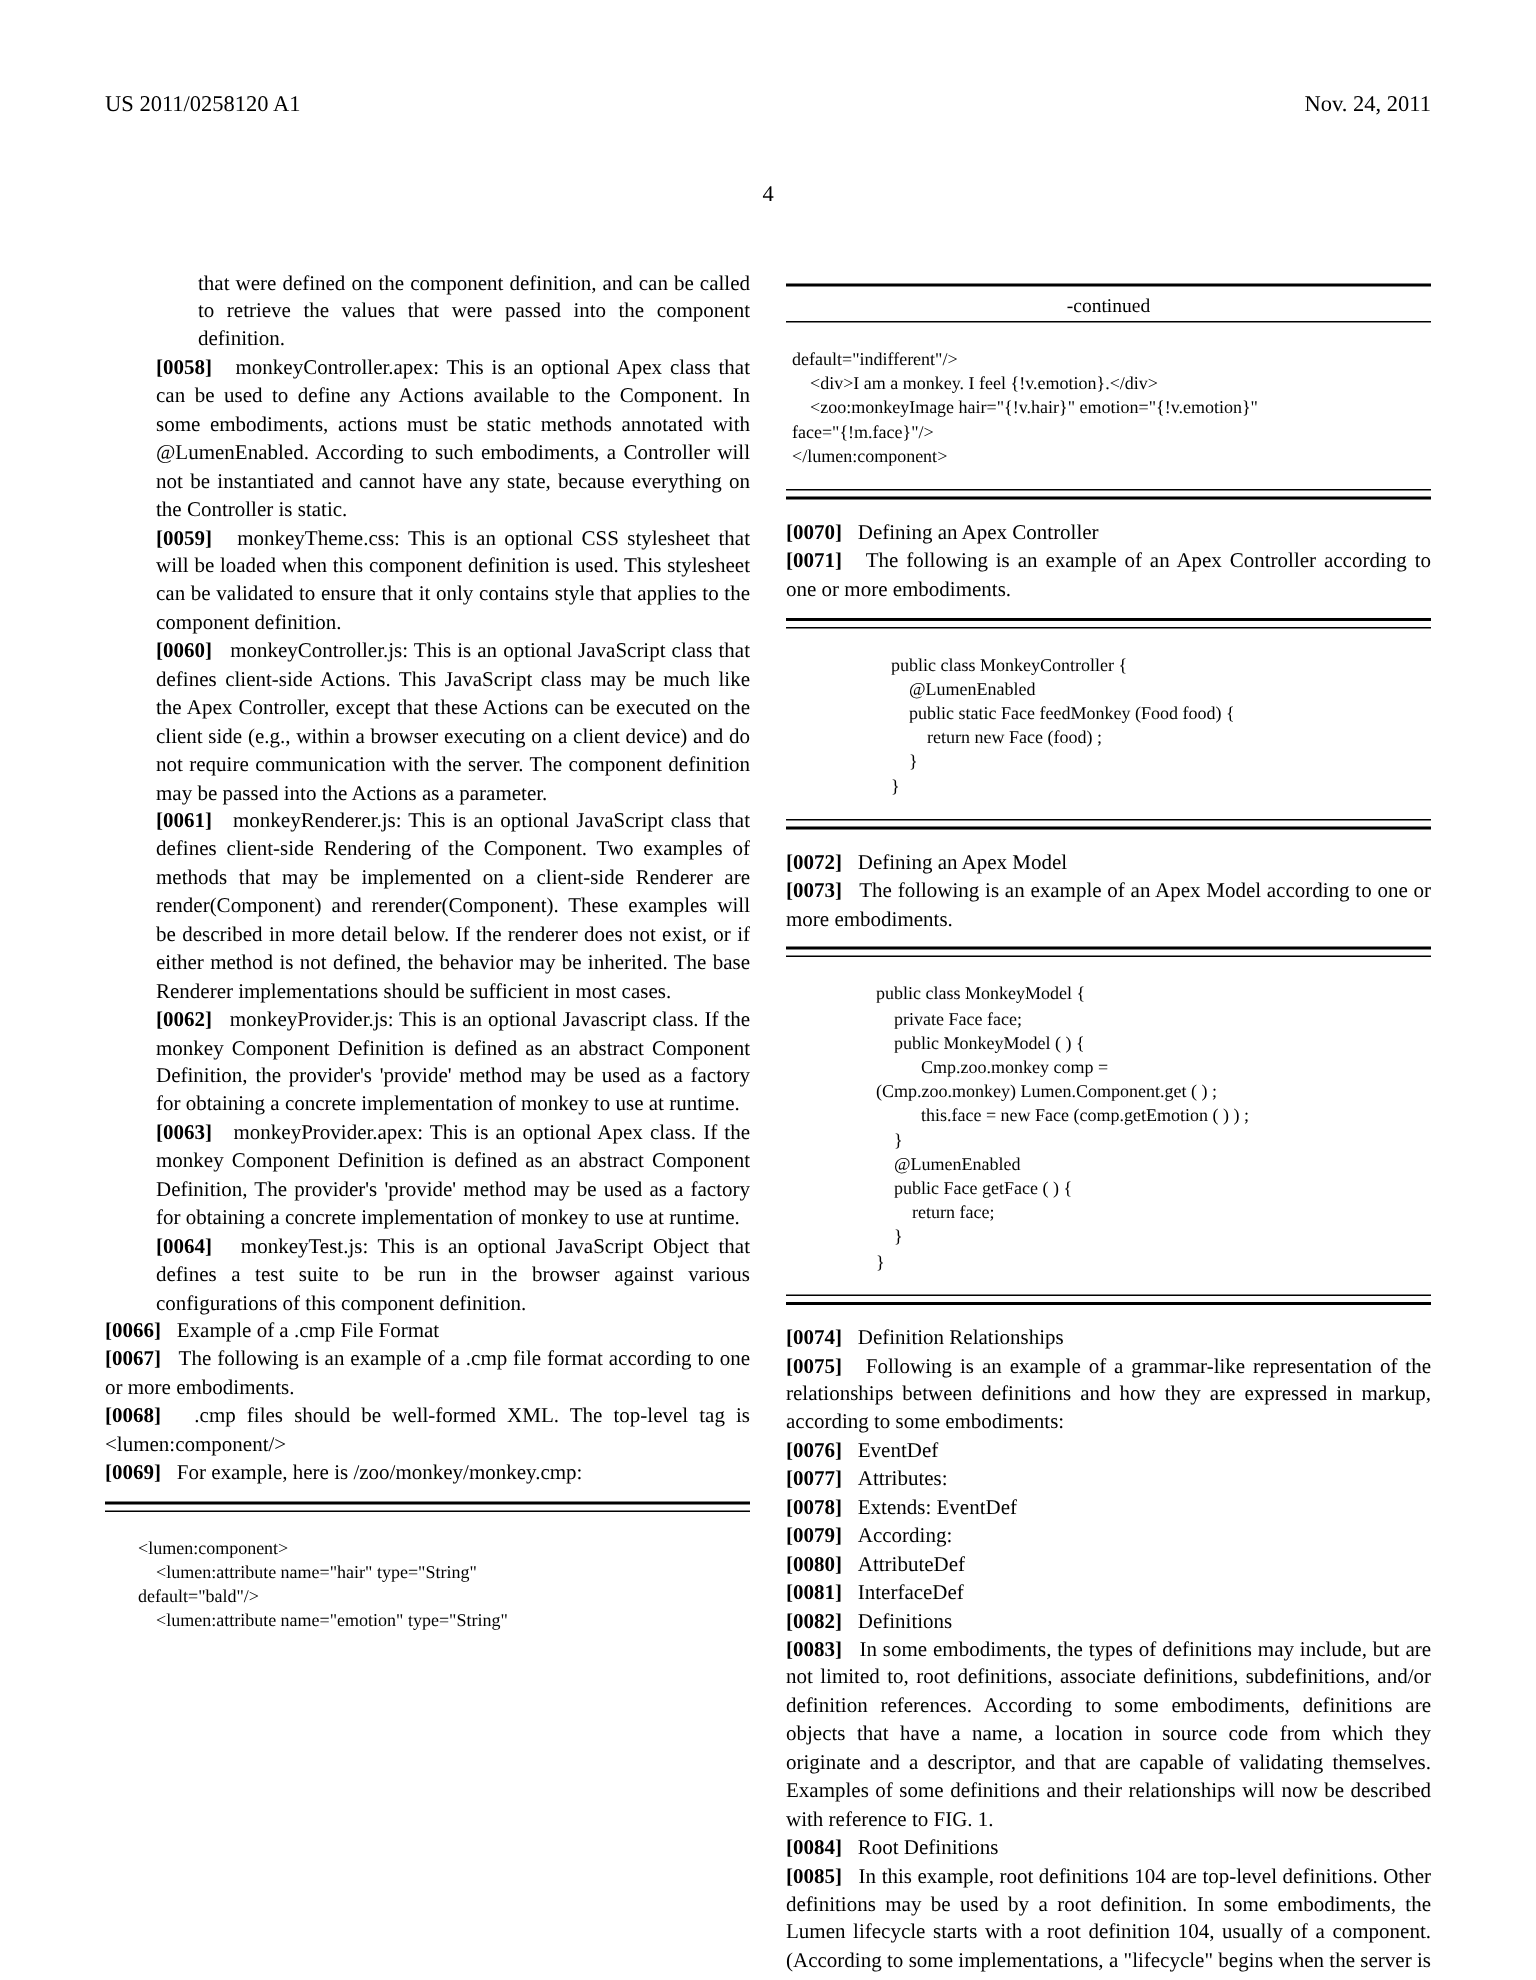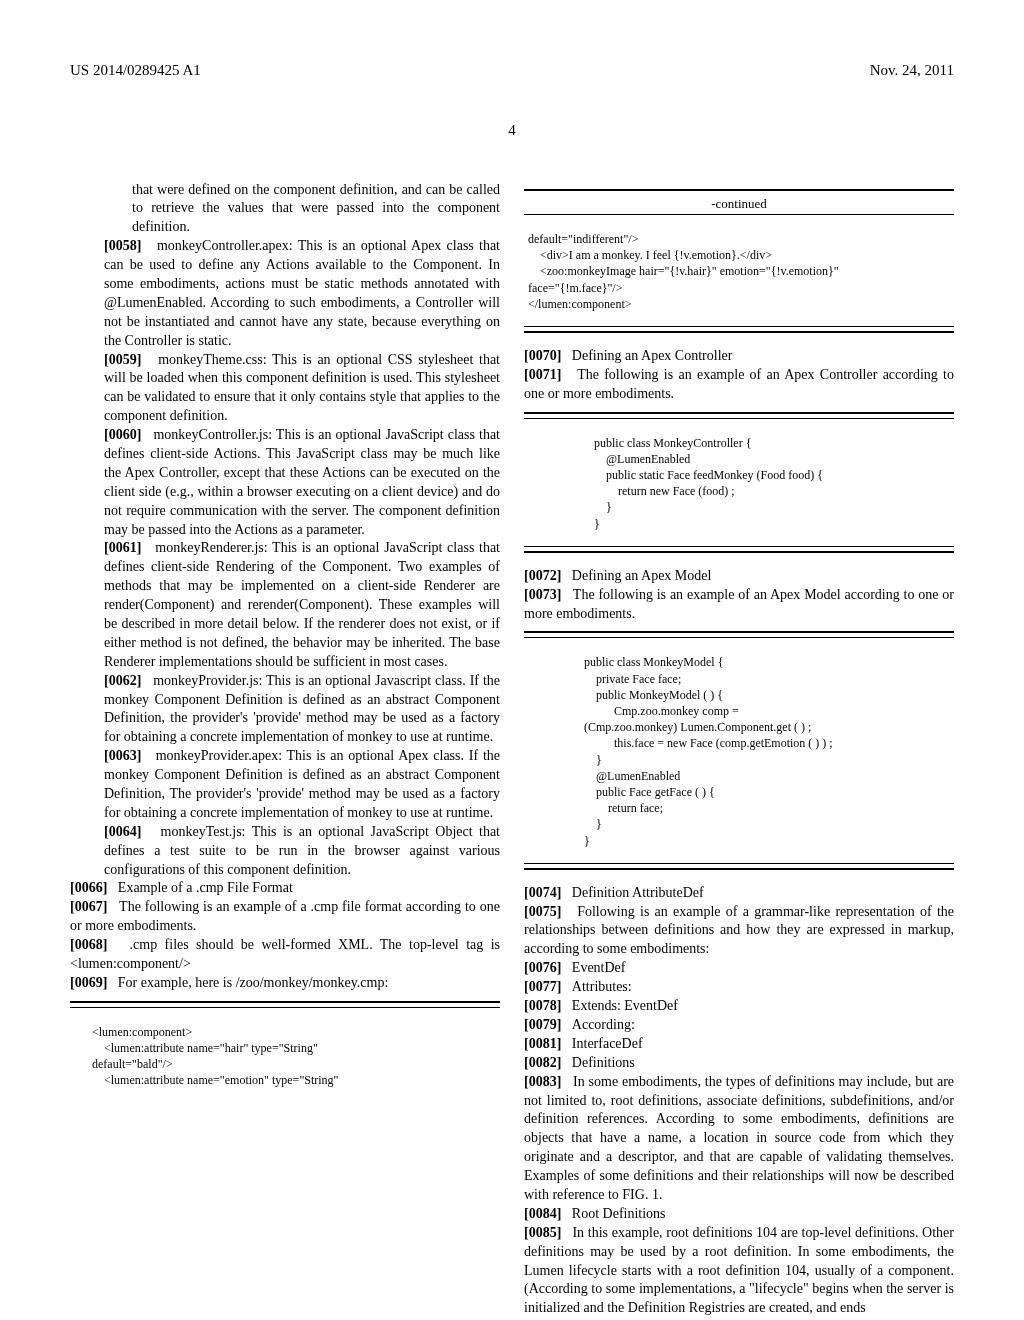--- a/index.html
+++ b/index.html
@@ -63,21 +63,21 @@
   .continued {
     text-align: center;
     font-size: 13px;
     margin-bottom: 2px;
   }
 </style>
 </head>
 <body>
 
 <div class="header">
-  <div class="pubnum">US 2014/0289425 A1</div>
+  <div class="pubnum">US 2011/0258120 A1</div>
   <div class="date">Nov. 24, 2011</div>
 </div>
 
 <div class="page-number">4</div>
 
 <div class="content">
 
   <div class="col">
     <p class="para indent2">that were defined on the component definition, and can be called to retrieve the values that were passed into the component definition.</p>
 
@@ -192,36 +192,39 @@
     @LumenEnabled
     public Face getFace ( ) {
         return face;
     }
 }</div>
       <hr class="hr-thin">
       <hr class="hr-thick">
     </div>
 
     <p class="para para-flush">
-      <span class="para-num parabold">[0074]</span>&nbsp;&nbsp;&nbsp;<span>Definition AttributeDef</span>
+      <span class="para-num parabold">[0074]</span>&nbsp;&nbsp;&nbsp;<span>Definition Relationships</span>
     </p>
     <p class="para para-flush">
       <span class="para-num parabold">[0075]</span>&nbsp;&nbsp;&nbsp;<span>Following is an example of a grammar-like representation of the relationships between definitions and how they are expressed in markup, according to some embodiments:</span>
     </p>
     <p class="para para-flush">
       <span class="para-num parabold">[0076]</span>&nbsp;&nbsp;&nbsp;<span>EventDef</span>
     </p>
     <p class="para para-flush">
       <span class="para-num parabold">[0077]</span>&nbsp;&nbsp;&nbsp;<span>Attributes:</span>
     </p>
     <p class="para para-flush">
       <span class="para-num parabold">[0078]</span>&nbsp;&nbsp;&nbsp;<span>Extends: EventDef</span>
     </p>
     <p class="para para-flush">
       <span class="para-num parabold">[0079]</span>&nbsp;&nbsp;&nbsp;<span>According:</span>
+    </p>
+    <p class="para para-flush">
+      <span class="para-num parabold">[0080]</span>&nbsp;&nbsp;&nbsp;<span>AttributeDef</span>
     </p>
     <p class="para para-flush">
       <span class="para-num parabold">[0081]</span>&nbsp;&nbsp;&nbsp;<span>InterfaceDef</span>
     </p>
     <p class="para para-flush">
       <span class="para-num parabold">[0082]</span>&nbsp;&nbsp;&nbsp;<span>Definitions</span>
     </p>
     <p class="para para-flush">
       <span class="para-num parabold">[0083]</span>&nbsp;&nbsp;&nbsp;<span>In some embodiments, the types of definitions may include, but are not limited to, root definitions, associate definitions, subdefinitions, and/or definition references. According to some embodiments, definitions are objects that have a name, a location in source code from which they originate and a descriptor, and that are capable of validating themselves. Examples of some definitions and their relationships will now be described with reference to FIG. 1.</span>
     </p>

